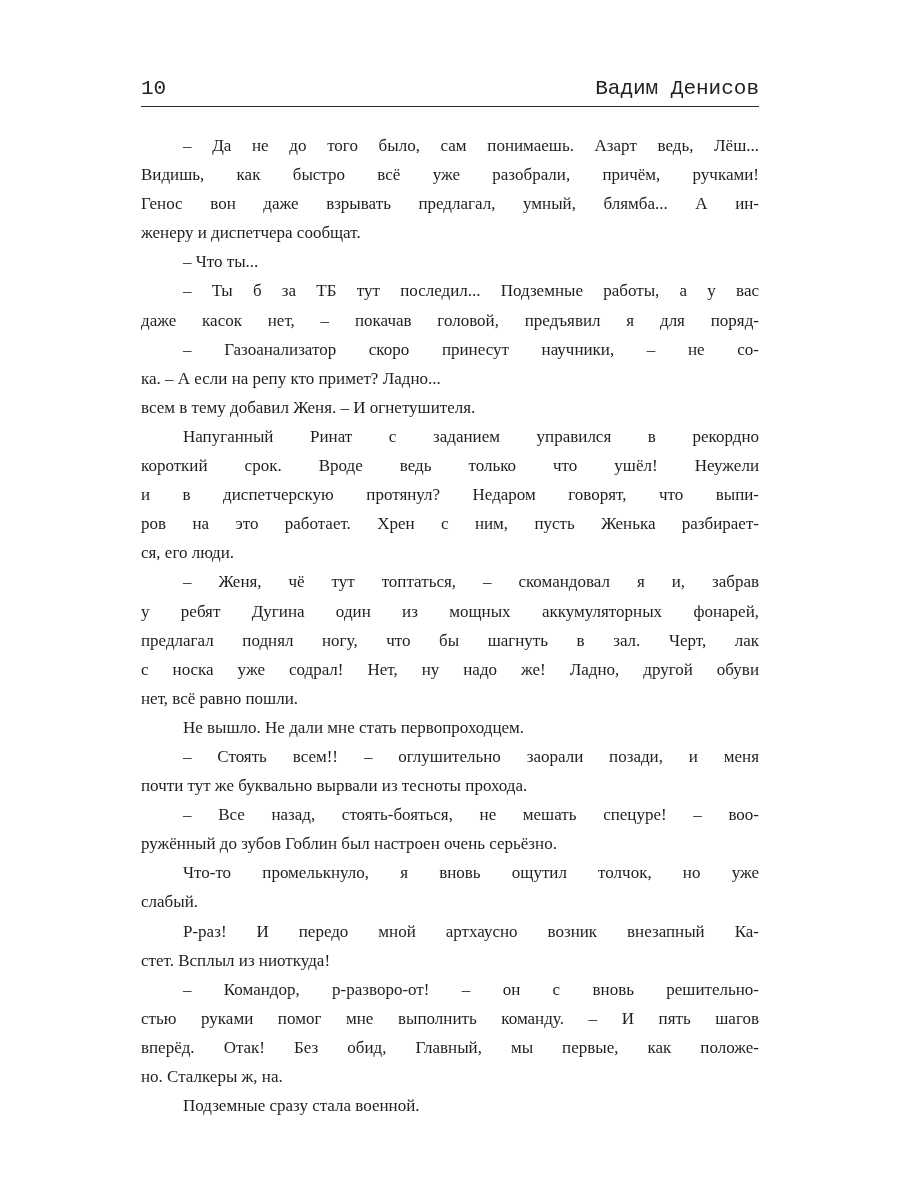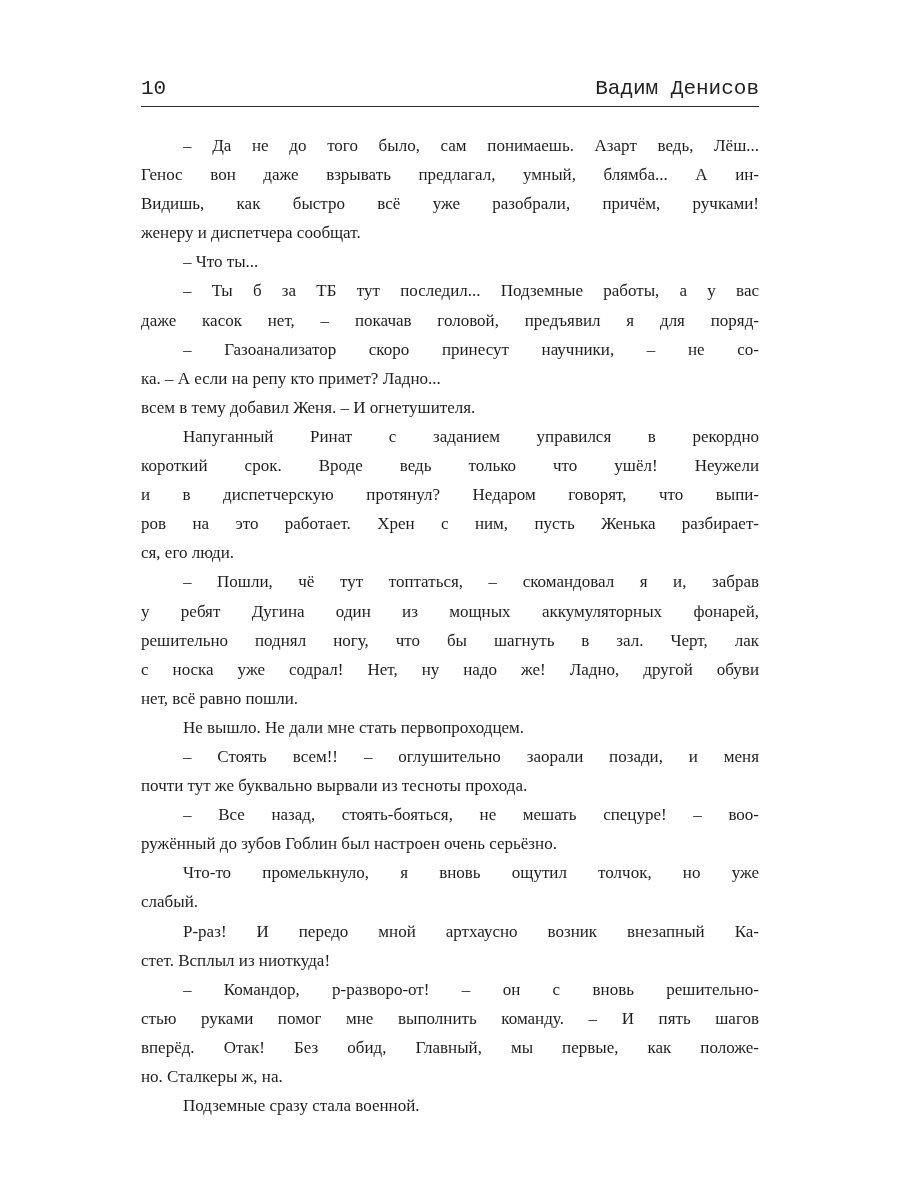--- a/index.html
+++ b/index.html
@@ -71,37 +71,37 @@
 <body>
 
 <div class="page">
   <div class="running-head">
     <span class="page-number">10</span>
     <span class="author">Вадим Денисов</span>
   </div>
 
   <div class="body-text">
     <span class="line indent">– Да не до того было, сам понимаешь. Азарт ведь, Лёш...</span>
+    <span class="line">Видишь, как быстро всё уже разобрали, причём, ручками!</span>
     <span class="line">Генос вон даже взрывать предлагал, умный, блямба... А ин-</span>
-    <span class="line">Видишь, как быстро всё уже разобрали, причём, ручками!</span>
     <span class="line last">женеру и диспетчера сообщат.</span>
     <span class="line indent last">– Что ты...</span>
     <span class="line indent">– Ты б за ТБ тут последил... Подземные работы, а у вас</span>
     <span class="line">даже касок нет, – покачав головой, предъявил я для поряд-</span>
     <span class="line indent">– Газоанализатор скоро принесут научники, – не со-</span>
     <span class="line last">ка. – А если на репу кто примет? Ладно...</span>
     <span class="line last">всем в тему добавил Женя. – И огнетушителя.</span>
     <span class="line indent">Напуганный Ринат с заданием управился в рекордно</span>
     <span class="line">короткий срок. Вроде ведь только что ушёл! Неужели</span>
     <span class="line">и в диспетчерскую протянул? Недаром говорят, что выпи-</span>
     <span class="line">ров на это работает. Хрен с ним, пусть Женька разбирает-</span>
     <span class="line last">ся, его люди.</span>
-    <span class="line indent">– Пошли, чё тут топтаться, – скомандовал я и, забрав</span>
+    <span class="line indent">– Женя, чё тут топтаться, – скомандовал я и, забрав</span>
     <span class="line">у ребят Дугина один из мощных аккумуляторных фонарей,</span>
-    <span class="line">решительно поднял ногу, что бы шагнуть в зал. Черт, лак</span>
+    <span class="line">предлагал поднял ногу, что бы шагнуть в зал. Черт, лак</span>
     <span class="line">с носка уже содрал! Нет, ну надо же! Ладно, другой обуви</span>
     <span class="line last">нет, всё равно пошли.</span>
     <span class="line indent last">Не вышло. Не дали мне стать первопроходцем.</span>
     <span class="line indent">– Стоять всем!! – оглушительно заорали позади, и меня</span>
     <span class="line last">почти тут же буквально вырвали из тесноты прохода.</span>
     <span class="line indent">– Все назад, стоять-бояться, не мешать спецуре! – воо-</span>
     <span class="line last">ружённый до зубов Гоблин был настроен очень серьёзно.</span>
     <span class="line indent">Что-то промелькнуло, я вновь ощутил толчок, но уже</span>
     <span class="line last">слабый.</span>
     <span class="line indent">Р-раз! И передо мной артхаусно возник внезапный Ка-</span>

